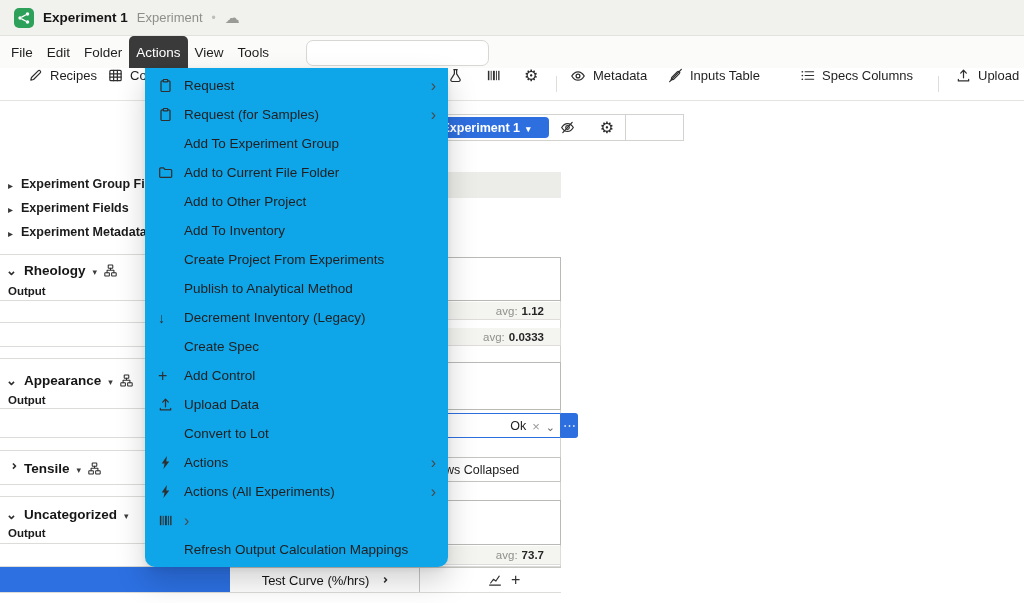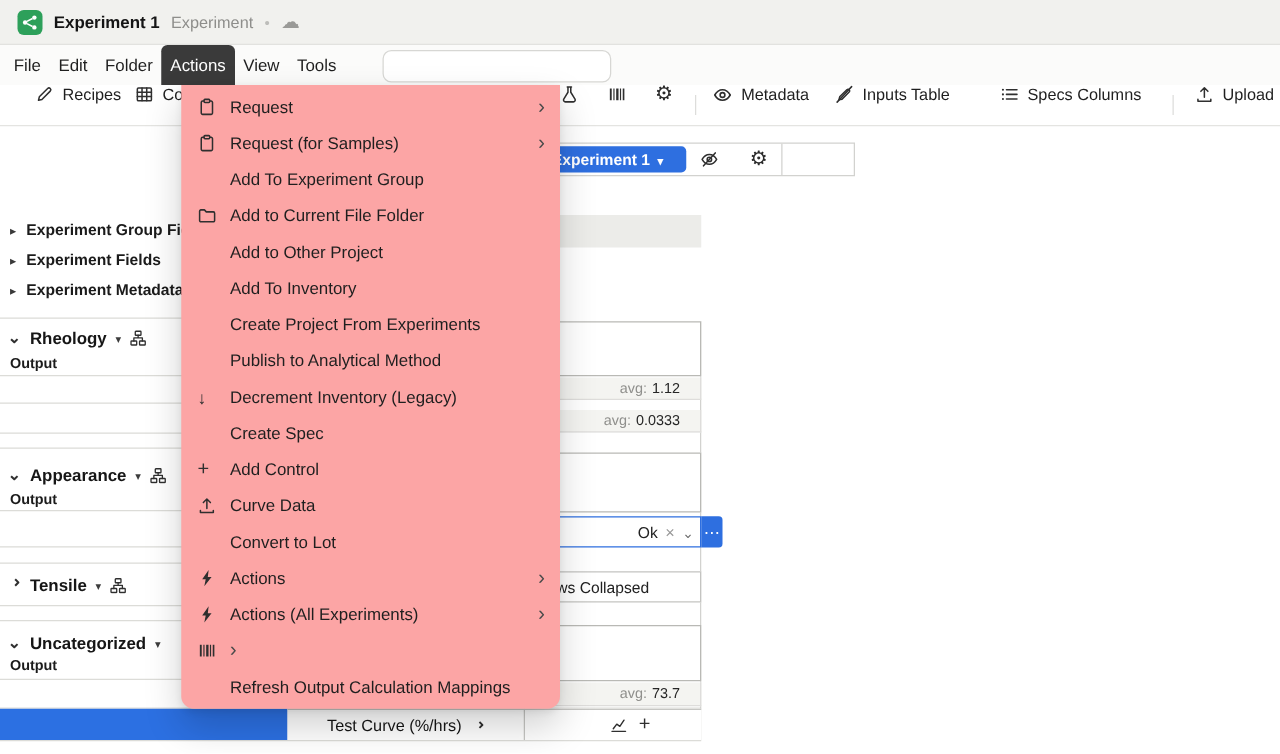--- a/index.html
+++ b/index.html
@@ -28,21 +28,21 @@
   .gear::before{content:"⚙";font-size:16px;color:#2b2b2b;line-height:1}
 
   
   .ic{stroke:#2f2f2f;stroke-width:1.3;fill:none;stroke-linecap:round;stroke-linejoin:round;display:block}
   .icf{fill:#2f2f2f;display:block}
   .gi{color:#2f2f2f;font-size:14px;line-height:1}
   .gi-down::before{content:"↓"}
   .gi-plus::before{content:"+";font-size:16px}
 
   
-  .menu{position:absolute;left:145px;top:68px;width:303px;background:#fca5a5;border-radius:0 0 10px 10px;box-shadow:0 14px 30px rgba(0,0,0,.18),0 2px 6px rgba(0,0,0,.08);padding:3px 0;z-index:60}
+  .menu{position:absolute;left:145px;top:68px;width:303px;background:#0ea5e9;border-radius:0 0 10px 10px;box-shadow:0 14px 30px rgba(0,0,0,.18),0 2px 6px rgba(0,0,0,.08);padding:3px 0;z-index:60}
   .mi{height:29px;display:flex;align-items:center;padding:0 12px 0 13px;font-size:13.5px;color:#1f1f1f;cursor:default}
   .slot{width:26px;display:flex;align-items:center;flex:0 0 auto}
   .lbl{flex:1;white-space:nowrap}
   .sub::before{content:"›";color:#4a4a4a;font-size:16px;line-height:1}
 
   
   .grp{position:absolute;left:0;width:420px;height:24px;display:flex;align-items:center;gap:8px;padding-left:8px}
   .car::before{content:"▸";font-size:10px;color:#3a3a3a;line-height:1}
   .gl{font-size:12.5px;font-weight:bold;color:#1b1b1b;white-space:nowrap}
 
@@ -59,21 +59,21 @@
 
   
   .exprow{position:absolute;left:420px;top:114px;width:264px;height:27px;border:1px solid #d2d2cf;background:#fff}
   .expbtn{position:absolute;left:2px;top:2px;height:21px;width:126px;background:#2e6fe0;border-radius:4px;color:#fff;display:flex;align-items:center;justify-content:center;gap:6px;font-size:12.5px;font-weight:bold}
   .wcaret::before{content:"▾";font-size:9px;color:#fff}
   .rowicon{position:absolute;top:2px;width:24px;height:21px;display:flex;align-items:center;justify-content:center}
   .grayband{position:absolute;left:420px;top:172px;width:141px;height:26px;background:#ecece9}
   .rbox{position:absolute;left:420px;width:141px;background:#fff;border:1px solid #b9b9b5}
   .avgrow{position:absolute;left:420px;width:141px;background:#f4f4f1;border-bottom:1px solid #dedddb;border-right:1px solid #dedddb;display:flex;align-items:center;justify-content:flex-end;padding-right:16px;gap:4px}
   .avg-l{font-size:11.5px;color:#8f8f8c}
-  .avg-v{font-size:11.5px;font-weight:normal;color:#262626}
+  .avg-v{font-size:11.5px;font-weight:bold;color:#262626}
   .okwrap{position:absolute;left:420px;top:413px;height:25px;display:flex}
   .oksel{width:141px;height:25px;background:#fff;border:1.5px solid #2e6fe0;border-radius:3px 0 0 3px;display:flex;align-items:center;justify-content:flex-end;padding-right:5px;gap:6px}
   .okv{font-size:12.5px;color:#222}
   .okx::before{content:"×";color:#999;font-size:13px;line-height:1}
   .okc::before{content:"⌄";color:#666;font-size:11px;line-height:1}
   .okdots{width:17px;height:25px;background:#2e6fe0;border-radius:0 3px 3px 0;color:#fff;display:flex;align-items:center;justify-content:center}
   .okdots::before{content:"⋯";font-size:13px}
   .tensrow{position:absolute;left:420px;top:457px;width:141px;height:25px;background:#fff;border:1px solid #c4c4c1;display:flex;align-items:center;padding-left:8px;font-size:12.5px;color:#222;white-space:nowrap;overflow:hidden}
   .bluebar{position:absolute;left:0;top:567px;width:230px;height:25px;background:#2c70e2}
   .footerband{position:absolute;left:230px;top:567px;width:190px;height:25px;background:#fff;border-top:1px solid #c6c6c3;border-right:1px solid #c6c6c3;display:flex;align-items:center;justify-content:center;gap:8px}
@@ -379,21 +379,21 @@
         </span>
       <span class="lbl">Add Control</span>
     </div>
     <div class="mi">
       <span class="slot">
           <svg class="ic" width="15" height="15" viewBox="0 0 16 16">
             <path d="M8 10.5V2.8M5 5.4 8 2.4l3 3"></path>
             <path d="M2.5 12.2v1.6h11v-1.6"></path>
           </svg>
         </span>
-      <span class="lbl">Curve Data</span>
+      <span class="lbl">Upload Data</span>
     </div>
     <div class="mi">
       <span class="slot"></span>
       <span class="lbl">Convert to Lot</span>
     </div>
     <div class="mi">
       <span class="slot">
           <svg class="icf" width="15" height="15" viewBox="0 0 16 16">
             <path d="M9.5 1 4 9h3l-1.2 6L12 7H8.8L9.5 1Z" stroke="none"></path>
           </svg>

